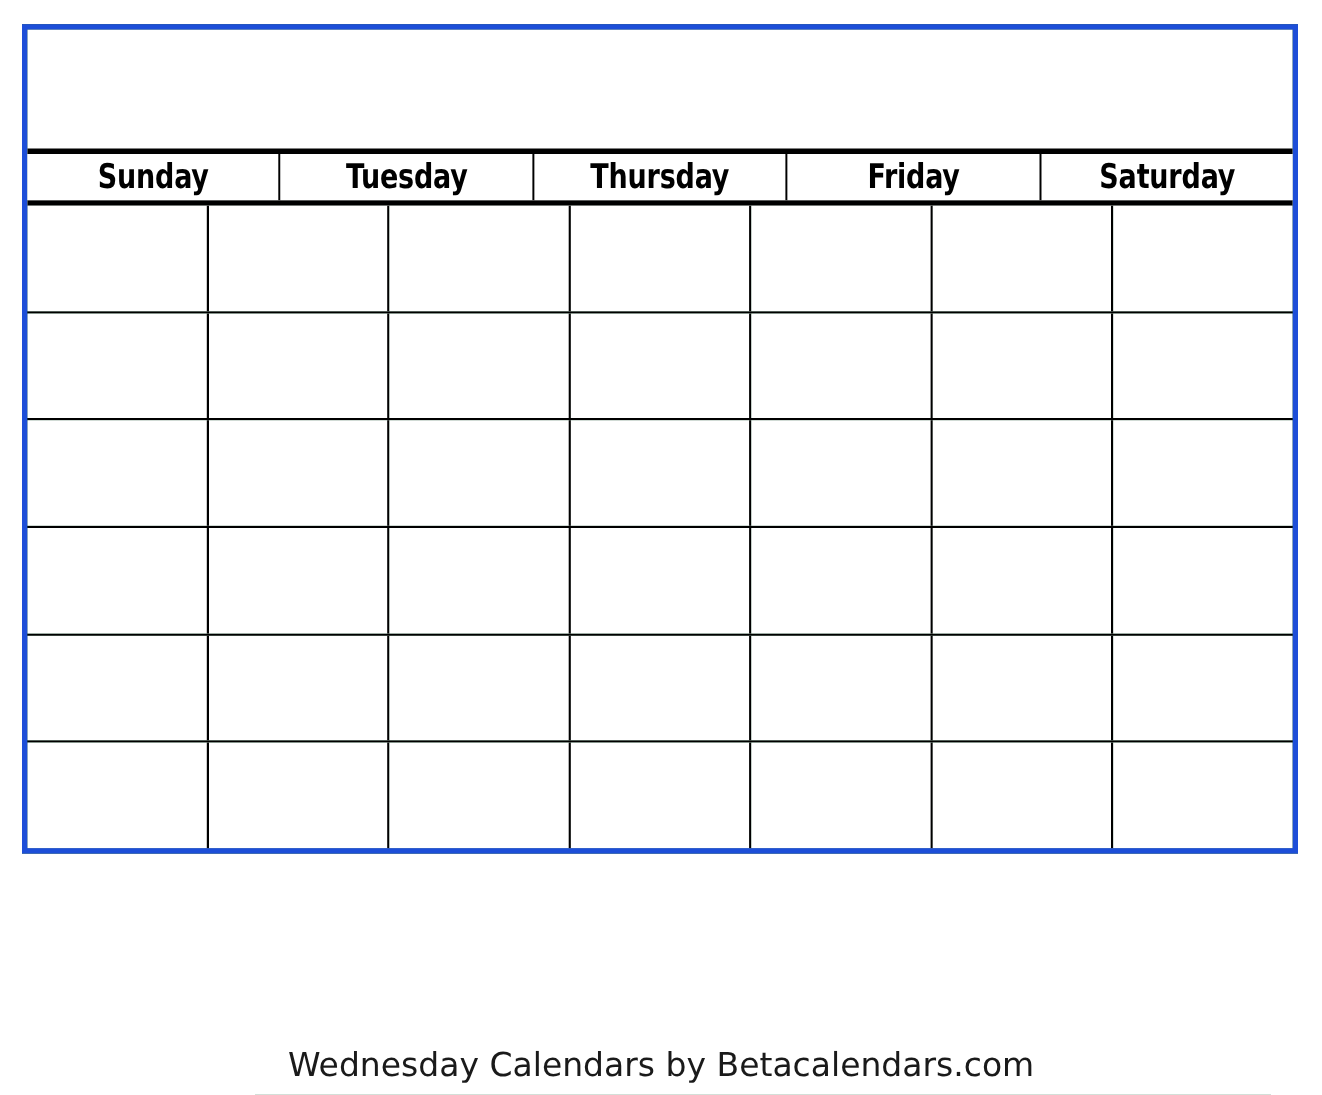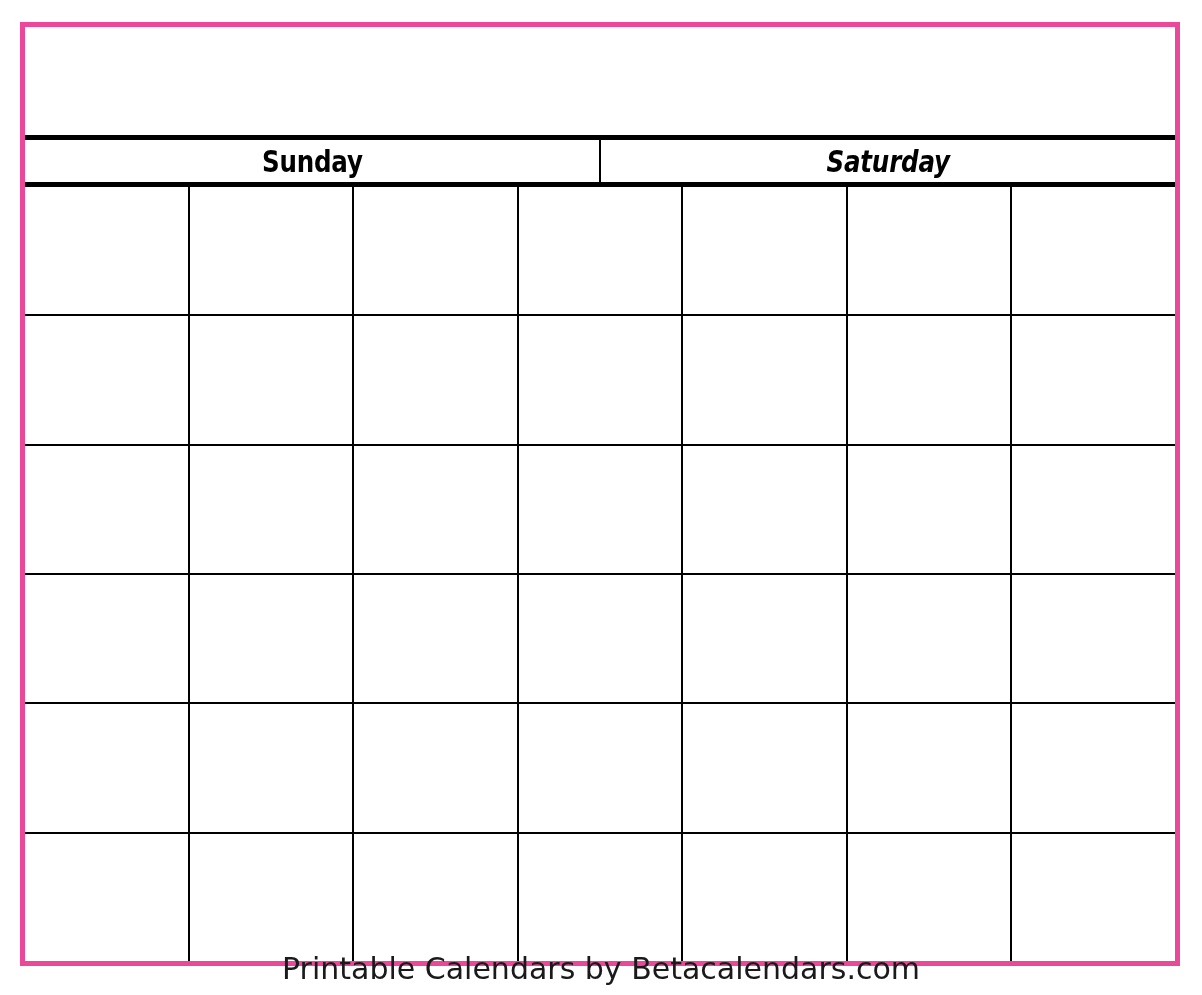--- a/index.html
+++ b/index.html
@@ -23,22 +23,22 @@
     background: #ffffff;
     box-sizing: border-box;
   }
 
   
   #calendar {
     position: absolute;
     left: 20px;
     top: 22px;
     width: 1160px;
-    height: 944px;
-    border: 5px solid #ec4899;
+    height: 754px;
+    border: 5px solid #1d4ed8;
     box-sizing: border-box;
     background: #14532d;
     display: flex;
     flex-direction: column;
   }
 
   
   #title-banner {
     height: 113px;
     flex: 0 0 113px;
@@ -78,21 +78,20 @@
     align-items: center;
     justify-content: center;
     border-right: 2px solid #000000;
     box-sizing: border-box;
     background: #ffffff;
     overflow: hidden;
   }
 
   .weekday-cell:last-child {
     border-right: none;
-    font-style: italic;
   }
 
   .weekday-label {
     font-family: "DejaVu Sans Condensed", "Liberation Sans Narrow", "DejaVu Sans", sans-serif;
     font-weight: bold;
     font-size: 31px;
     line-height: 1;
     color: #000000;
     white-space: nowrap;
     transform: scaleX(0.88);
@@ -171,20 +170,29 @@
 
     <div id="title-banner">
       <span id="title-text"></span>
     </div>
 
     <div id="weekday-row">
       <div class="weekday-cell">
         <span class="weekday-label">Sunday</span>
       </div>
       <div class="weekday-cell">
+        <span class="weekday-label">Tuesday</span>
+      </div>
+      <div class="weekday-cell">
+        <span class="weekday-label">Thursday</span>
+      </div>
+      <div class="weekday-cell">
+        <span class="weekday-label">Friday</span>
+      </div>
+      <div class="weekday-cell">
         <span class="weekday-label">Saturday</span>
       </div>
     </div>
 
     <div id="grid-body">
 
       <div class="week-row">
         <div class="day-cell">
             <span class="day-number"></span>
           </div>
@@ -325,16 +333,16 @@
           </div>
         <div class="day-cell">
             <span class="day-number"></span>
           </div>
       </div>
 
     </div>
   </div>
 
   <div id="footer">
-    <span id="footer-text">Printable Calendars by Betacalendars.com</span>
+    <span id="footer-text">Wednesday Calendars by Betacalendars.com</span>
   </div>
 
 </div>
 
 </body></html>

